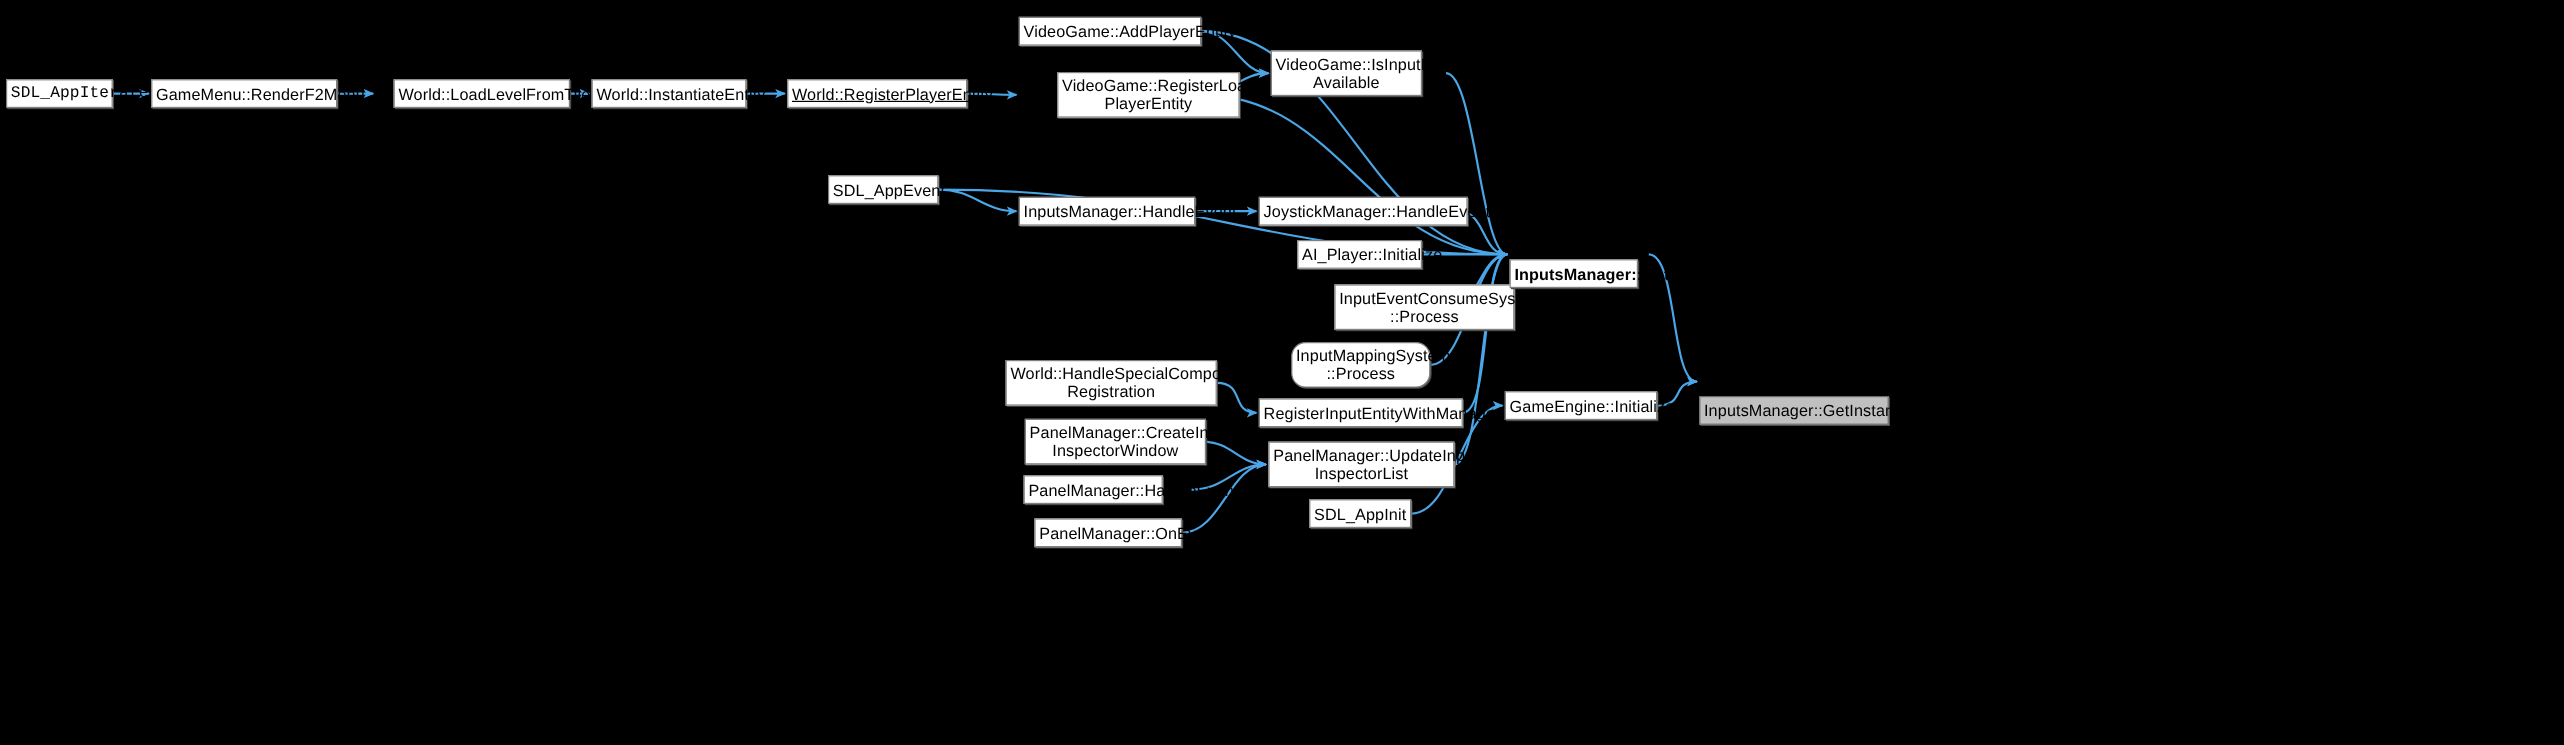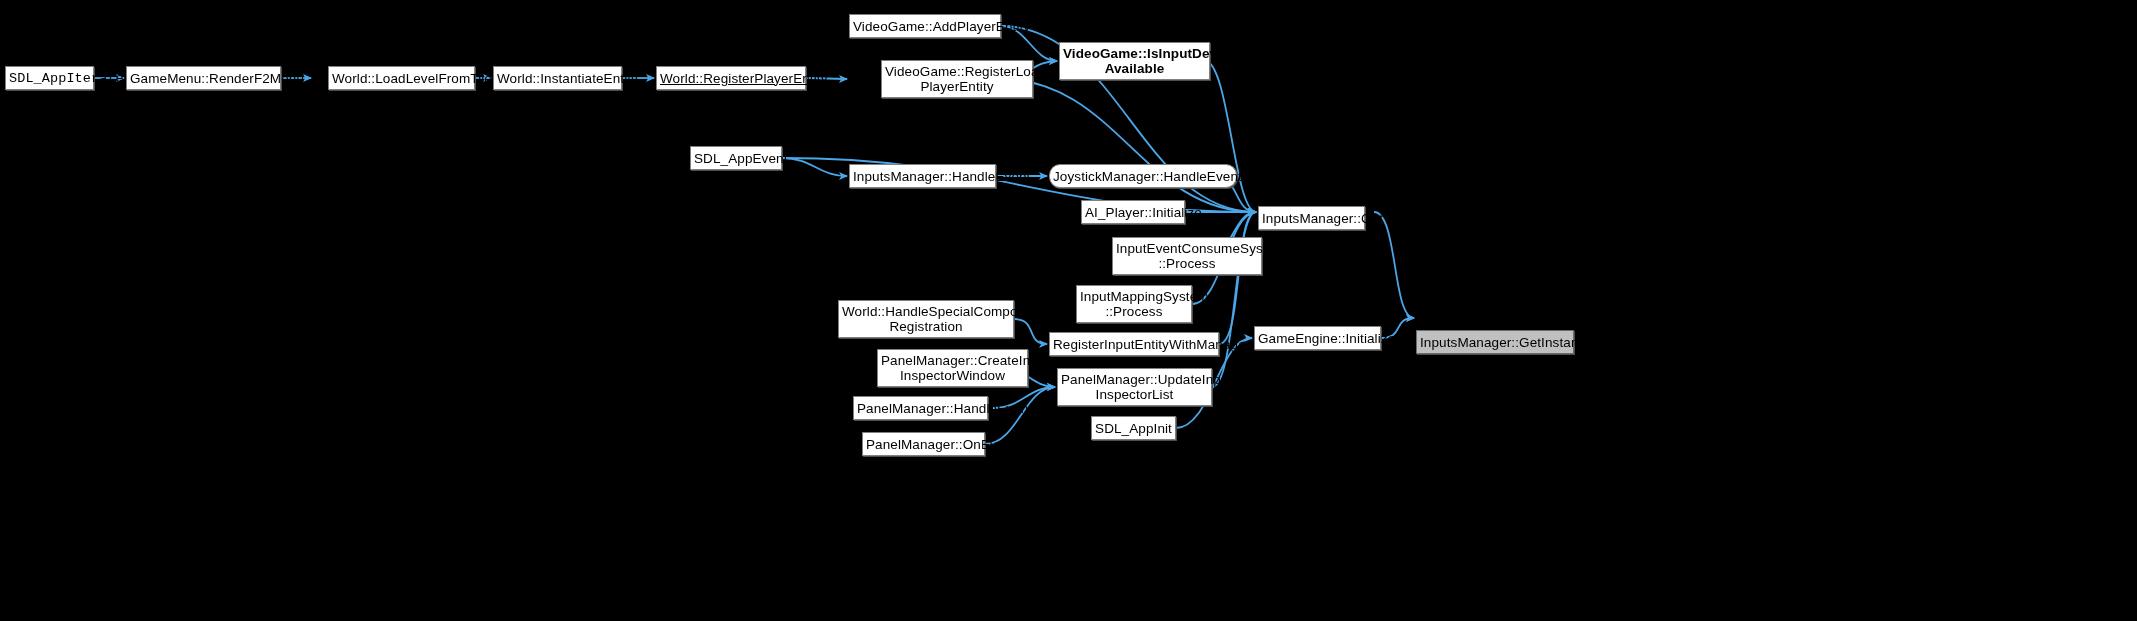--- a/index.html
+++ b/index.html
@@ -55,37 +55,37 @@
   </svg>
   <div id="node-layer">
       <div class="node" style="left: 5px; top: 66px; width: 89px; height: 24px; font-family: Liberation Mono, monospace;"><span>SDL_AppIterate</span></div>
       <div class="node" style="left: 126px; top: 66px; width: 155px; height: 24px;"><span>GameMenu::RenderF2Menu</span></div>
       <div class="node" style="left: 328px; top: 66px; width: 147px; height: 24px;"><span>World::LoadLevelFromTiled</span></div>
       <div class="node" style="left: 493px; top: 66px; width: 129px; height: 24px;"><span>World::InstantiateEntity</span></div>
       <div class="node" style="left: 656px; top: 66px; width: 150px; height: 24px; text-decoration: underline;"><span>World::RegisterPlayerEntity</span></div>
       <div class="node" style="left: 849px; top: 14px; width: 152px; height: 24px;"><span>VideoGame::AddPlayerEntity</span></div>
       <div class="node" style="left: 849px; top: 60px; width: 152px; height: 38px; margin-left: 32px;"><span>VideoGame::RegisterLoaded
 PlayerEntity</span></div>
-      <div class="node" style="left: 1059px; top: 42px; width: 151px; height: 38px; font-weight: bold;"><span>VideoGame::IsInputDevice
+      <div class="node" style="left: 1059px; top: 42px; width: 126px; height: 38px;"><span>VideoGame::IsInputDevice
 Available</span></div>
       <div class="node" style="left: 690px; top: 146px; width: 92px; height: 24px;"><span>SDL_AppEvent</span></div>
       <div class="node" style="left: 849px; top: 164px; width: 147px; height: 24px;"><span>InputsManager::HandleEvent</span></div>
-      <div class="node" style="left: 1049px; top: 164px; width: 188px; height: 24px; border-radius: 11px;"><span>JoystickManager::HandleEvent</span></div>
+      <div class="node" style="left: 1049px; top: 164px; width: 174px; height: 24px;"><span>JoystickManager::HandleEvent</span></div>
       <div class="node" style="left: 1081px; top: 200px; width: 104px; height: 24px;"><span>AI_Player::Initialize</span></div>
       <div class="node" style="left: 1112px; top: 237px; width: 150px; height: 38px;"><span>InputEventConsumeSystem
 ::Process</span></div>
-      <div class="node" style="left: 1076px; top: 285px; width: 116px; height: 38px;"><span>InputMappingSystem
+      <div class="node" style="left: 1076px; top: 285px; width: 116px; height: 38px; border-radius: 12px;"><span>InputMappingSystem
 ::Process</span></div>
-      <div class="node" style="left: 1258px; top: 206px; width: 107px; height: 24px;"><span>InputsManager::Get</span></div>
+      <div class="node" style="left: 1258px; top: 216px; width: 107px; height: 24px; font-weight: bold;"><span>InputsManager::Get</span></div>
       <div class="node" style="left: 838px; top: 300px; width: 176px; height: 38px;"><span>World::HandleSpecialComponent
 Registration</span></div>
       <div class="node" style="left: 1049px; top: 332px; width: 170px; height: 24px;"><span>RegisterInputEntityWithManager</span></div>
-      <div class="node" style="left: 877px; top: 349px; width: 151px; height: 38px;"><span>PanelManager::CreateInputs
+      <div class="node" style="left: 854px; top: 349px; width: 151px; height: 38px;"><span>PanelManager::CreateInputs
 InspectorWindow</span></div>
       <div class="node" style="left: 1057px; top: 368px; width: 155px; height: 38px;"><span>PanelManager::UpdateInputs
 InspectorList</span></div>
-      <div class="node" style="left: 853px; top: 396px; width: 135px; height: 24px;"><span>PanelManager::HandleEvent</span></div>
+      <div class="node" style="left: 853px; top: 396px; width: 116px; height: 24px;"><span>PanelManager::HandleEvent</span></div>
       <div class="node" style="left: 862px; top: 432px; width: 123px; height: 24px;"><span>PanelManager::OnEvent</span></div>
       <div class="node" style="left: 1091px; top: 416px; width: 85px; height: 24px;"><span>SDL_AppInit</span></div>
       <div class="node" style="left: 1254px; top: 326px; width: 127px; height: 24px;"><span>GameEngine::Initialize</span></div>
       <div class="node current" style="left: 1416px; top: 306px; width: 158px; height: 24px;"><span>InputsManager::GetInstance</span></div>
     </div>
 </div>
 
 </body></html>

